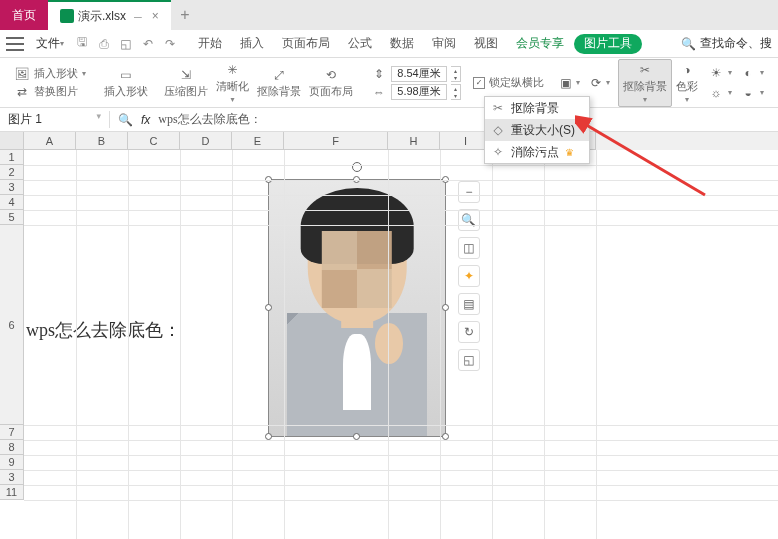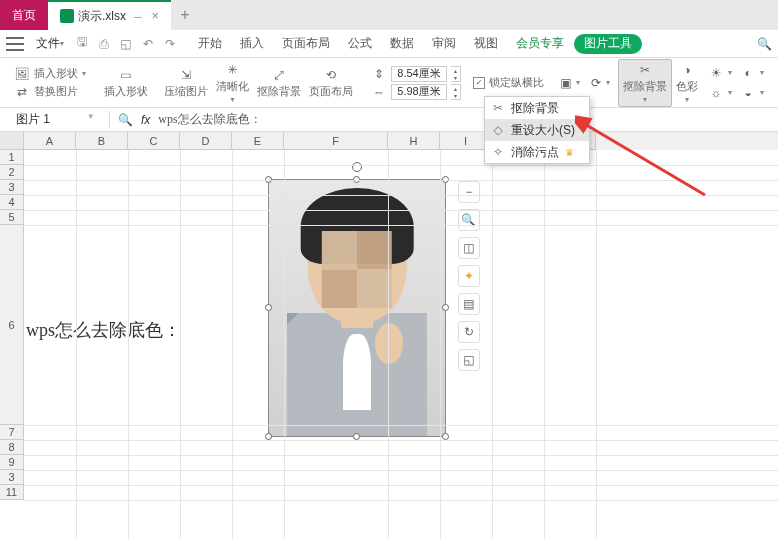--- a/index.html
+++ b/index.html
@@ -31,21 +31,21 @@
 .sep{width:1px;height:36px;background:#e0e0e0;margin:0 4px}
 .ico{width:16px;height:16px;color:#666;display:inline-flex;align-items:center;justify-content:center}
 .dim-input{width:56px;height:16px;border:1px solid #ccc;font-size:11px;padding:0 2px;text-align:center}
 .spin{width:10px;height:16px;border:1px solid #ccc;border-left:0;display:flex;flex-direction:column}
 .spin div{flex:1;display:flex;align-items:center;justify-content:center;font-size:6px;color:#666}
 .chk{width:12px;height:12px;border:1px solid #888;display:inline-flex;align-items:center;justify-content:center;font-size:8px;color:#555}
 .btn-dd{display:flex;flex-direction:column;align-items:center;gap:1px;padding:0 4px;cursor:pointer}
 .btn-dd.active{background:#e5e5e5;border:1px solid #bbb;border-radius:2px;padding:2px 4px}
 .dd-caret{font-size:8px;color:#888}
 .formula-bar{height:24px;border-bottom:1px solid #ddd;display:flex;align-items:center}
-.name-box{width:110px;padding:0 16px;color:#555;border-right:1px solid #ddd}
+.name-box{width:110px;padding:0 8px;color:#555;border-right:1px solid #ddd}
 .name-dd{float:right;color:#aaa;font-size:9px}
 .fx-area{display:flex;align-items:center;gap:8px;padding:0 8px;flex:1}
 .fx-icon{color:#888;cursor:pointer}
 .fx-text{color:#555;font-family:simsun}
 .grid{position:relative;height:457px;overflow:hidden}
 .col-headers{display:flex;height:18px;background:#f0f0f0}
 .sel-all{width:24px;height:18px;border-right:1px solid #ccc;border-bottom:1px solid #ccc;background:#e8e8e8}
 .ch{height:18px;border-right:1px solid #ccc;border-bottom:1px solid #ccc;text-align:center;font-size:11px;color:#555;line-height:18px;background:#f0f0f0}
 .row-headers{position:absolute;left:0;top:18px;width:24px}
 .rh{width:24px;border-right:1px solid #ccc;border-bottom:1px solid #ccc;text-align:center;font-size:11px;color:#555;background:#f0f0f0}
@@ -108,20 +108,21 @@
   <div class="menu-item">插入</div>
   <div class="menu-item">页面布局</div>
   <div class="menu-item">公式</div>
   <div class="menu-item">数据</div>
   <div class="menu-item">审阅</div>
   <div class="menu-item">视图</div>
   <div class="menu-item active">会员专享</div>
   <div class="menu-item ctx">图片工具</div>
   <div class="search-cmd">
       <span>🔍</span>
+      <span>查找命令、搜</span>
     </div>
 </div>
 
 <div class="toolbar">
   <div class="tgroup">
     <div class="trow">
         <span class="ico">🖼</span>
         <span class="tlabel">插入形状</span>
         <span class="dd-caret">▾</span>
       </div>

